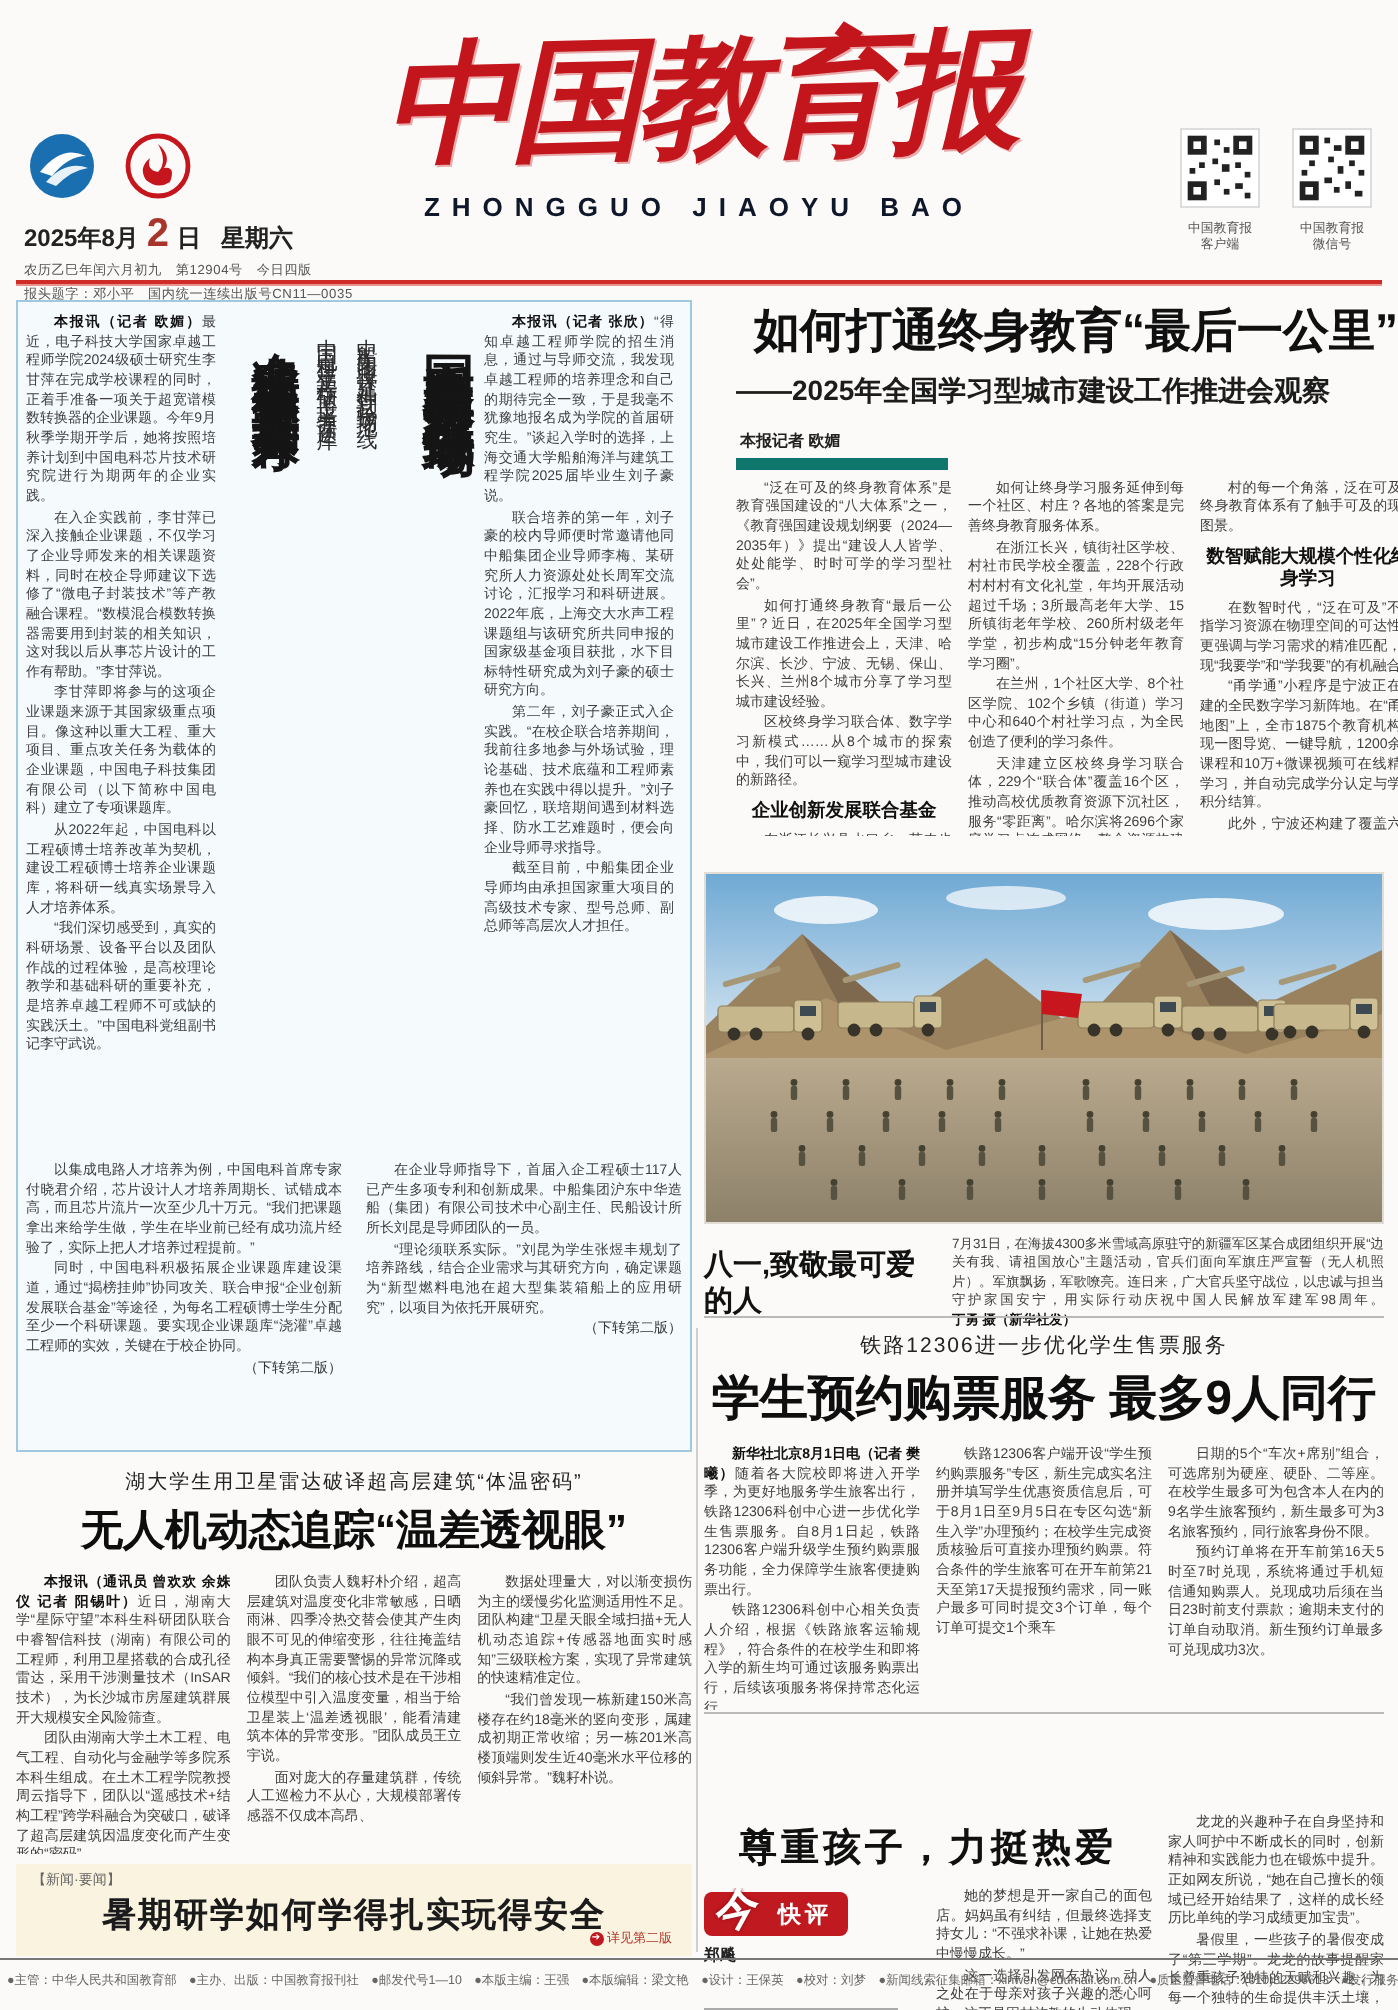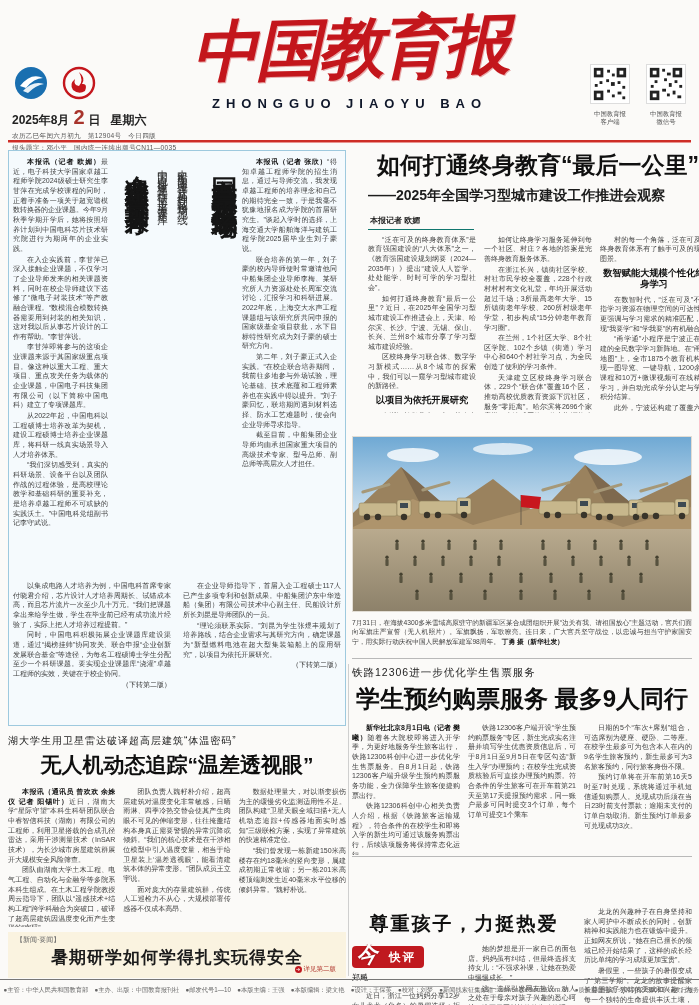--- a/index.html
+++ b/index.html
@@ -33,46 +33,46 @@
   .vhead{writing-mode:vertical-rl;font-weight:bold;color:#151515;line-height:1.05;letter-spacing:2px}
   .vhA{width:38px;font-size:24px}
   .vhB{width:44px;font-size:26px}
   .veye{writing-mode:vertical-rl;font-size:10.5px;color:#2c2c2c;letter-spacing:3px;width:16px;padding-top:4px}
   .botrow{display:flex;gap:12px;margin-top:8px;height:136px;overflow:hidden}
   .botrow>div{flex:1;font-size:7px}
   
   .mainart{position:absolute;left:368px;top:152px;width:340px}
   .h1{font-size:23px;font-weight:bold;color:#101010;text-align:center;letter-spacing:0;line-height:1.2;white-space:nowrap}
   .h1sub{font-size:14px;font-weight:bold;color:#1c1c1c;text-align:left;margin-top:7px}
-  .byline{font-size:8px;font-weight:bold;color:#222;width:106px;border-bottom:1px solid #0f766e;padding:10px 0 3px 2px;margin-bottom:5px}
+  .byline{font-size:8px;font-weight:bold;color:#222;width:106px;border-bottom:6px solid #0f766e;padding:10px 0 3px 2px;margin-bottom:5px}
   .cols3{display:flex;gap:8px}
   .cols3>div{flex:1;height:178px;overflow:hidden;font-size:7px}
   
   .photo{position:absolute;left:352px;top:436px;width:340px;height:176px;border:1px solid #e2ddd4;background:#cfe0ea}
   .caprow{position:absolute;left:352px;top:618px;width:340px;display:flex;gap:8px}
   .caplab{width:116px;font-size:14.5px;font-weight:bold;color:#111;line-height:1.25;padding-top:6px}
   .captx{flex:1;font-size:6.7px;text-align:justify;line-height:1.4;color:#3e3e3e}
   .captx b{color:#111;white-space:nowrap}
   .hdiv{position:absolute;left:352px;width:340px;border-top:1px solid #b9b9b9}
   .vdiv{position:absolute;left:348px;top:664px;height:312px;border-left:1px solid #cfcfcf}
   
   .a12306{position:absolute;left:352px;top:666px;width:340px}
-  .eyebrow{font-size:10.5px;color:#222;text-align:left;letter-spacing:1px}
+  .eyebrow{font-size:10.5px;color:#222;text-align:center;letter-spacing:1px}
   .h2b{font-size:24px;font-weight:bold;color:#0e0e0e;text-align:center;margin-top:3px;letter-spacing:0;white-space:nowrap}
   .a12306 .cols3>div{height:132px}
   .a12306 .cols3{margin-top:8px}
   
   .respect{position:absolute;left:352px;top:907px;width:340px;height:114px;display:flex;gap:8px}
   .resp-left{width:224px}
   .h3b{font-size:19px;font-weight:bold;color:#101010;text-align:center;letter-spacing:2px;margin:4px 0 7px}
   .resp-row{display:flex;gap:8px;height:82px;overflow:hidden}
   .resp-row>div{flex:1;font-size:7px}
   .kbadge{width:72px;height:22px;background:#c0191f;border-radius:4px;color:#fff;display:flex;align-items:center;justify-content:flex-end;padding-right:8px;font-weight:bold;font-size:11.5px;letter-spacing:2px;position:relative;margin:2px 0 4px}
   .kbadge .jin{position:absolute;left:4px;top:-6px;font-family:"DejaVu Serif",serif;font-style:italic;font-size:22px;color:#fff;transform:rotate(-12deg);text-shadow:0 0 2px #8d0d12}
-  .kauthor{font-size:8px;font-weight:normal;color:#222;border-bottom:1px solid #aaa;padding-bottom:3px;margin-bottom:4px;width:90%}
+  .kauthor{font-size:8px;font-weight:bold;color:#222;border-bottom:1px solid #aaa;padding-bottom:21px;margin-bottom:4px;width:90%}
   .resp-right{flex:1;font-size:7px;overflow:hidden}
   
   .skyart{position:absolute;left:8px;top:734px;width:338px}
   .skyart .eyebrow{font-size:10px}
   .skyart .h2b{font-size:21px}
   .skyart .cols3{margin-top:8px}
   .skyart .cols3>div{height:140px}
   
   .promo{position:absolute;left:8px;top:932px;width:338px;height:46px;background:#faf3e0;padding:3px 8px}
   .ptag{font-size:7px;color:#666}
@@ -209,21 +209,21 @@
 
   <div class="mainart">
     <div class="h1">如何打通终身教育“最后一公里”</div>
     <div class="h1sub">——2025年全国学习型城市建设工作推进会观察</div>
     <div class="byline">本报记者 欧媚</div>
     <div class="cols3">
       <div class="bodytx">
           <p class="para">“泛在可及的终身教育体系”是教育强国建设的“八大体系”之一，《教育强国建设规划纲要（2024—2035年）》提出“建设人人皆学、处处能学、时时可学的学习型社会”。</p>
           <p class="para">如何打通终身教育“最后一公里”？近日，在2025年全国学习型城市建设工作推进会上，天津、哈尔滨、长沙、宁波、无锡、保山、长兴、兰州8个城市分享了学习型城市建设经验。</p>
           <p class="para">区校终身学习联合体、数字学习新模式……从8个城市的探索中，我们可以一窥学习型城市建设的新路径。</p>
-          <div class="inhead">以项目为依托开展研究</div>
+          <div class="inhead">企业创新发展联合基金</div>
           <p class="para">在浙江长兴县水口乡，茶农步行5分钟就能到村文化礼堂学习电商直播；在天津宝坻区的养老中心，老人们下楼即可参与社区学堂的智能手机培训……</p>
         </div>
       <div class="bodytx">
           <p class="para">如何让终身学习服务延伸到每一个社区、村庄？各地的答案是完善终身教育服务体系。</p>
           <p class="para">在浙江长兴，镇街社区学校、村社市民学校全覆盖，228个行政村村村有文化礼堂，年均开展活动超过千场；3所最高老年大学、15所镇街老年学校、260所村级老年学堂，初步构成“15分钟老年教育学习圈”。</p>
           <p class="para">在兰州，1个社区大学、8个社区学院、102个乡镇（街道）学习中心和640个村社学习点，为全民创造了便利的学习条件。</p>
           <p class="para">天津建立区校终身学习联合体，229个“联合体”覆盖16个区，推动高校优质教育资源下沉社区，服务“零距离”。哈尔滨将2696个家庭学习点连成网络，整合资源构建终身教育服务体系。</p>
         </div>
       <div class="bodytx">
           <p class="para">村的每一个角落，泛在可及的终身教育体系有了触手可及的现实图景。</p>
@@ -309,20 +309,21 @@
         <use href="#sold" x="98" y="156"></use>
         <use href="#sold" x="132" y="156"></use>
         <use href="#sold" x="168" y="156"></use>
         <use href="#sold" x="202" y="156"></use>
         <use href="#sold" x="236" y="156"></use>
         <use href="#sold" x="270" y="156"></use>
     </svg>
   </div>
 
   <div class="caprow">
+    <div class="caplab">八一,致敬最可爱的人</div>
     <div class="captx">
       <span>7月31日，在海拔4300多米雪域高原驻守的新疆军区某合成团组织开展“边关有我、请祖国放心”主题活动，官兵们面向军旗庄严宣誓（无人机照片）。军旗飘扬，军歌嘹亮。连日来，广大官兵坚守战位，以忠诚与担当守护家国安宁，用实际行动庆祝中国人民解放军建军98周年。</span>
       <b>丁勇 摄（新华社发）</b>
     </div>
   </div>
 
   <div class="hdiv" style="top:658px"></div>
   <div class="vdiv"></div>
 
   <div class="a12306">

